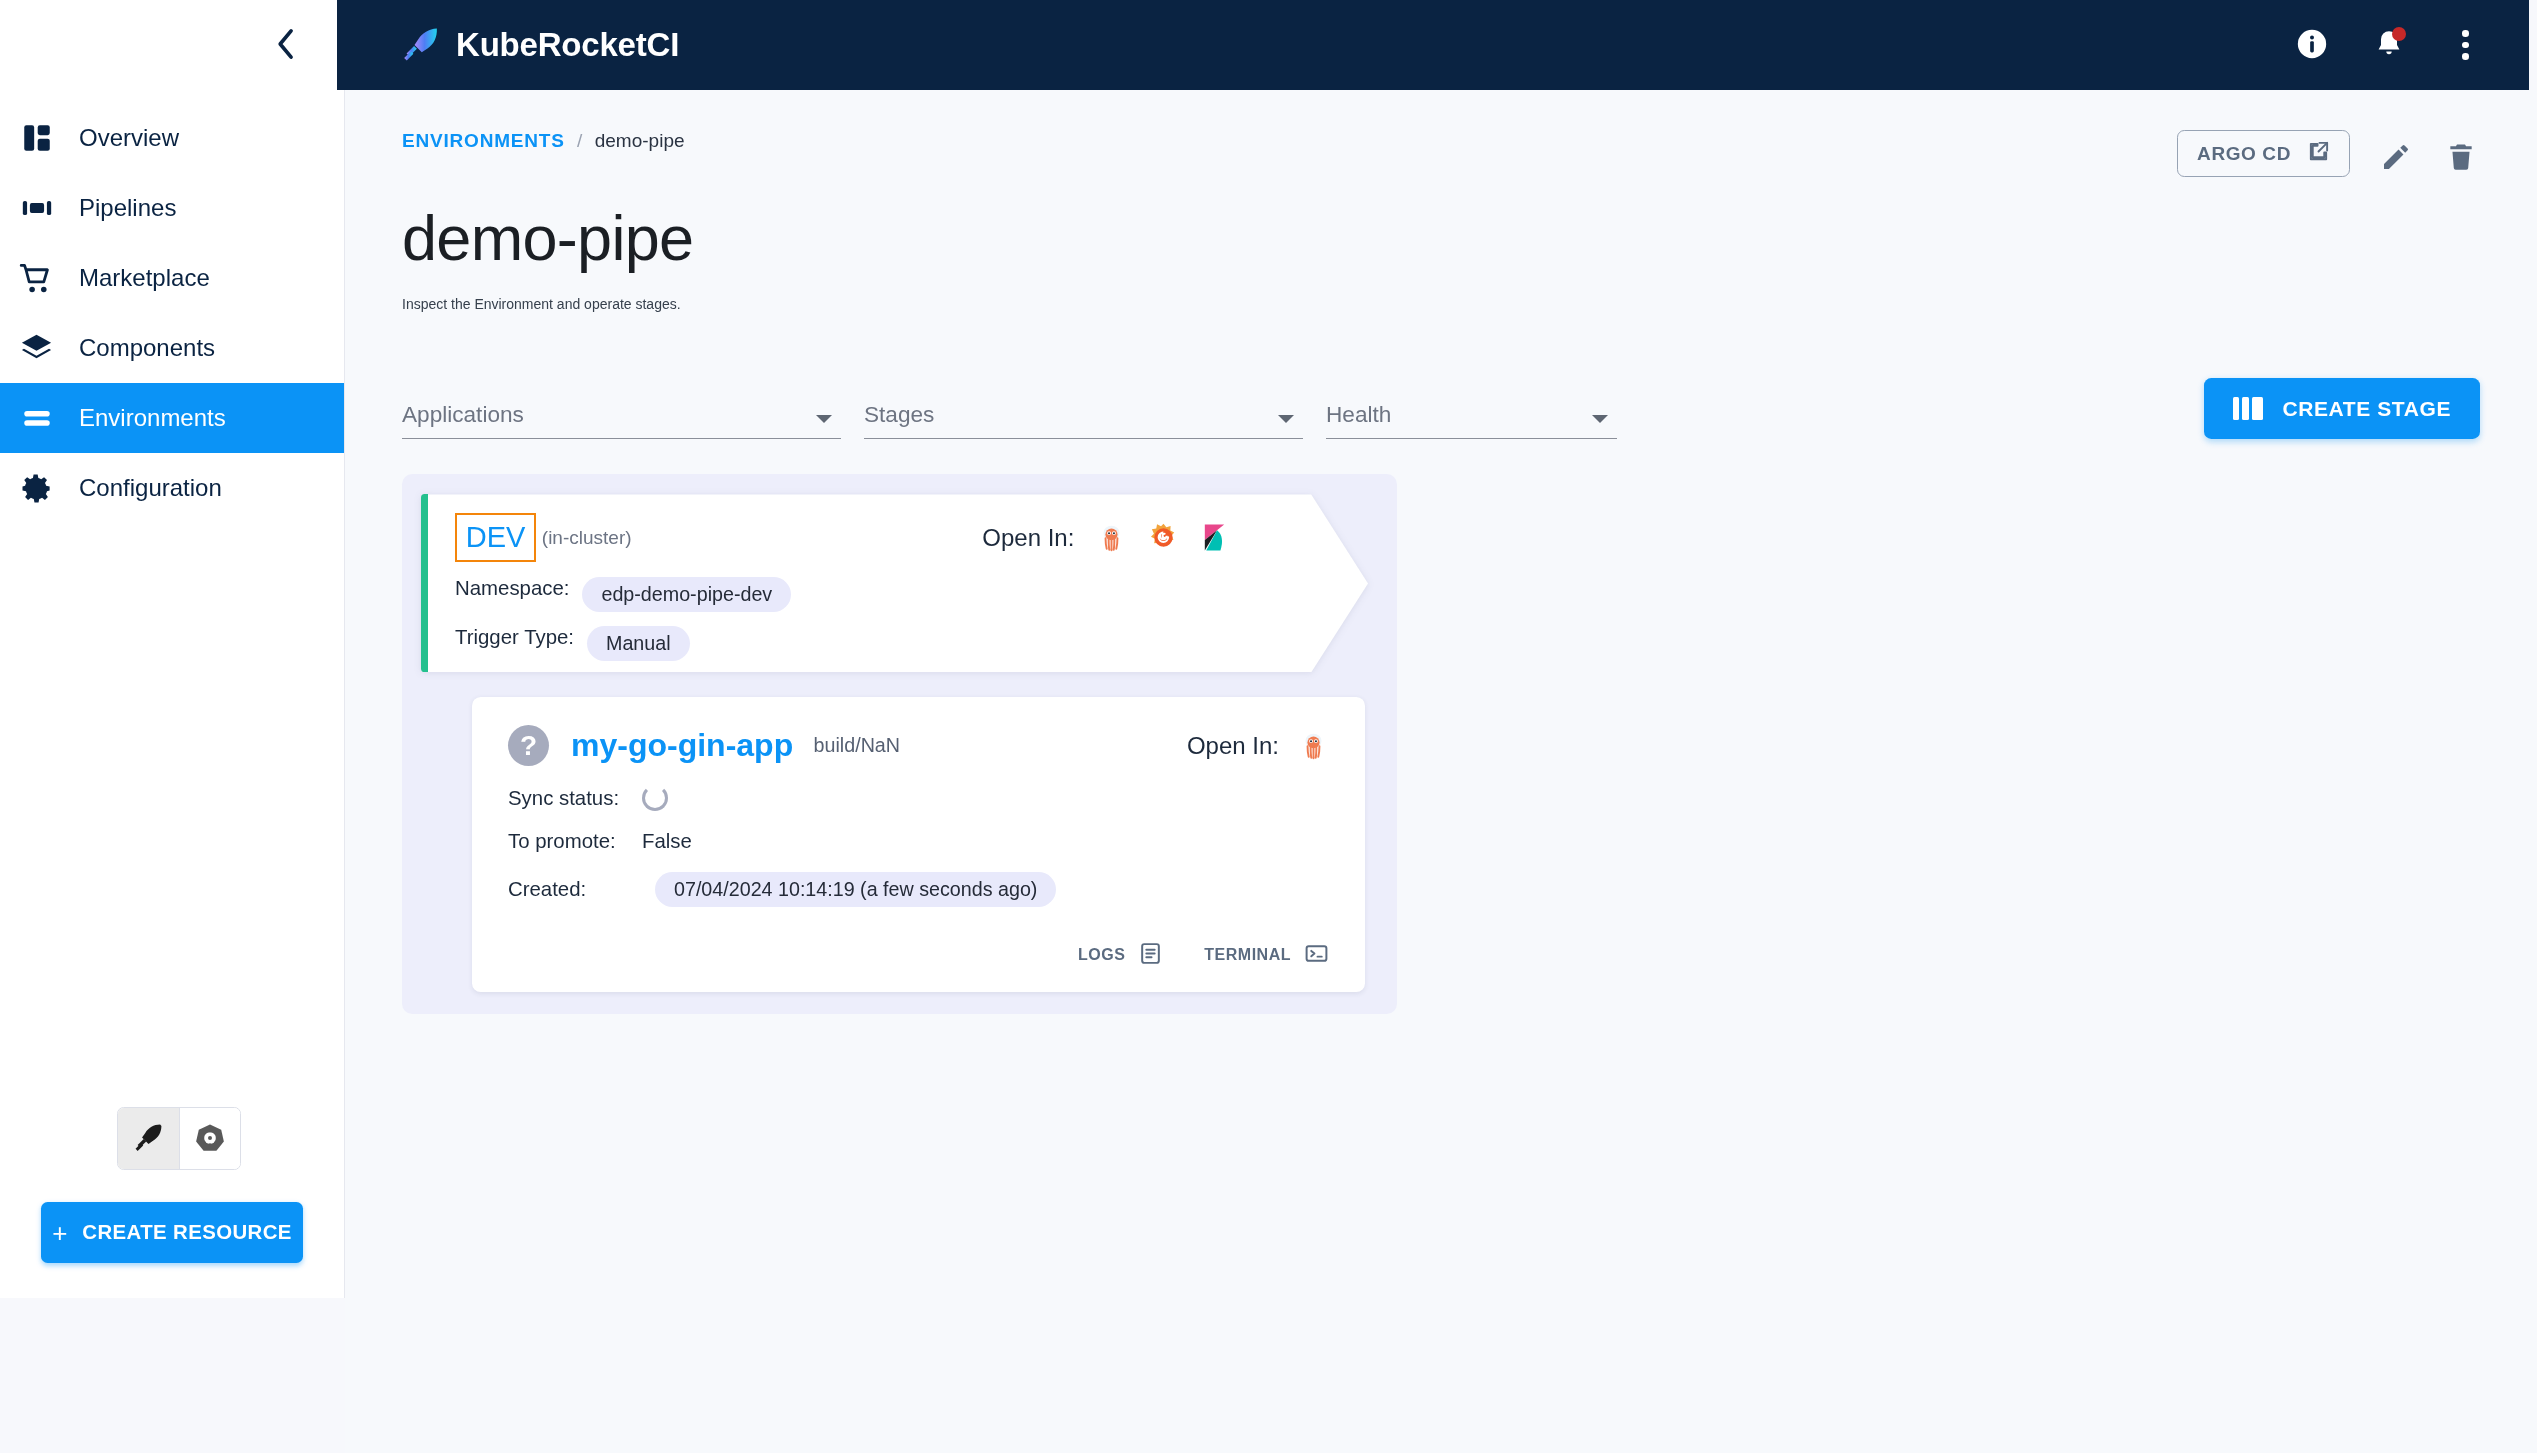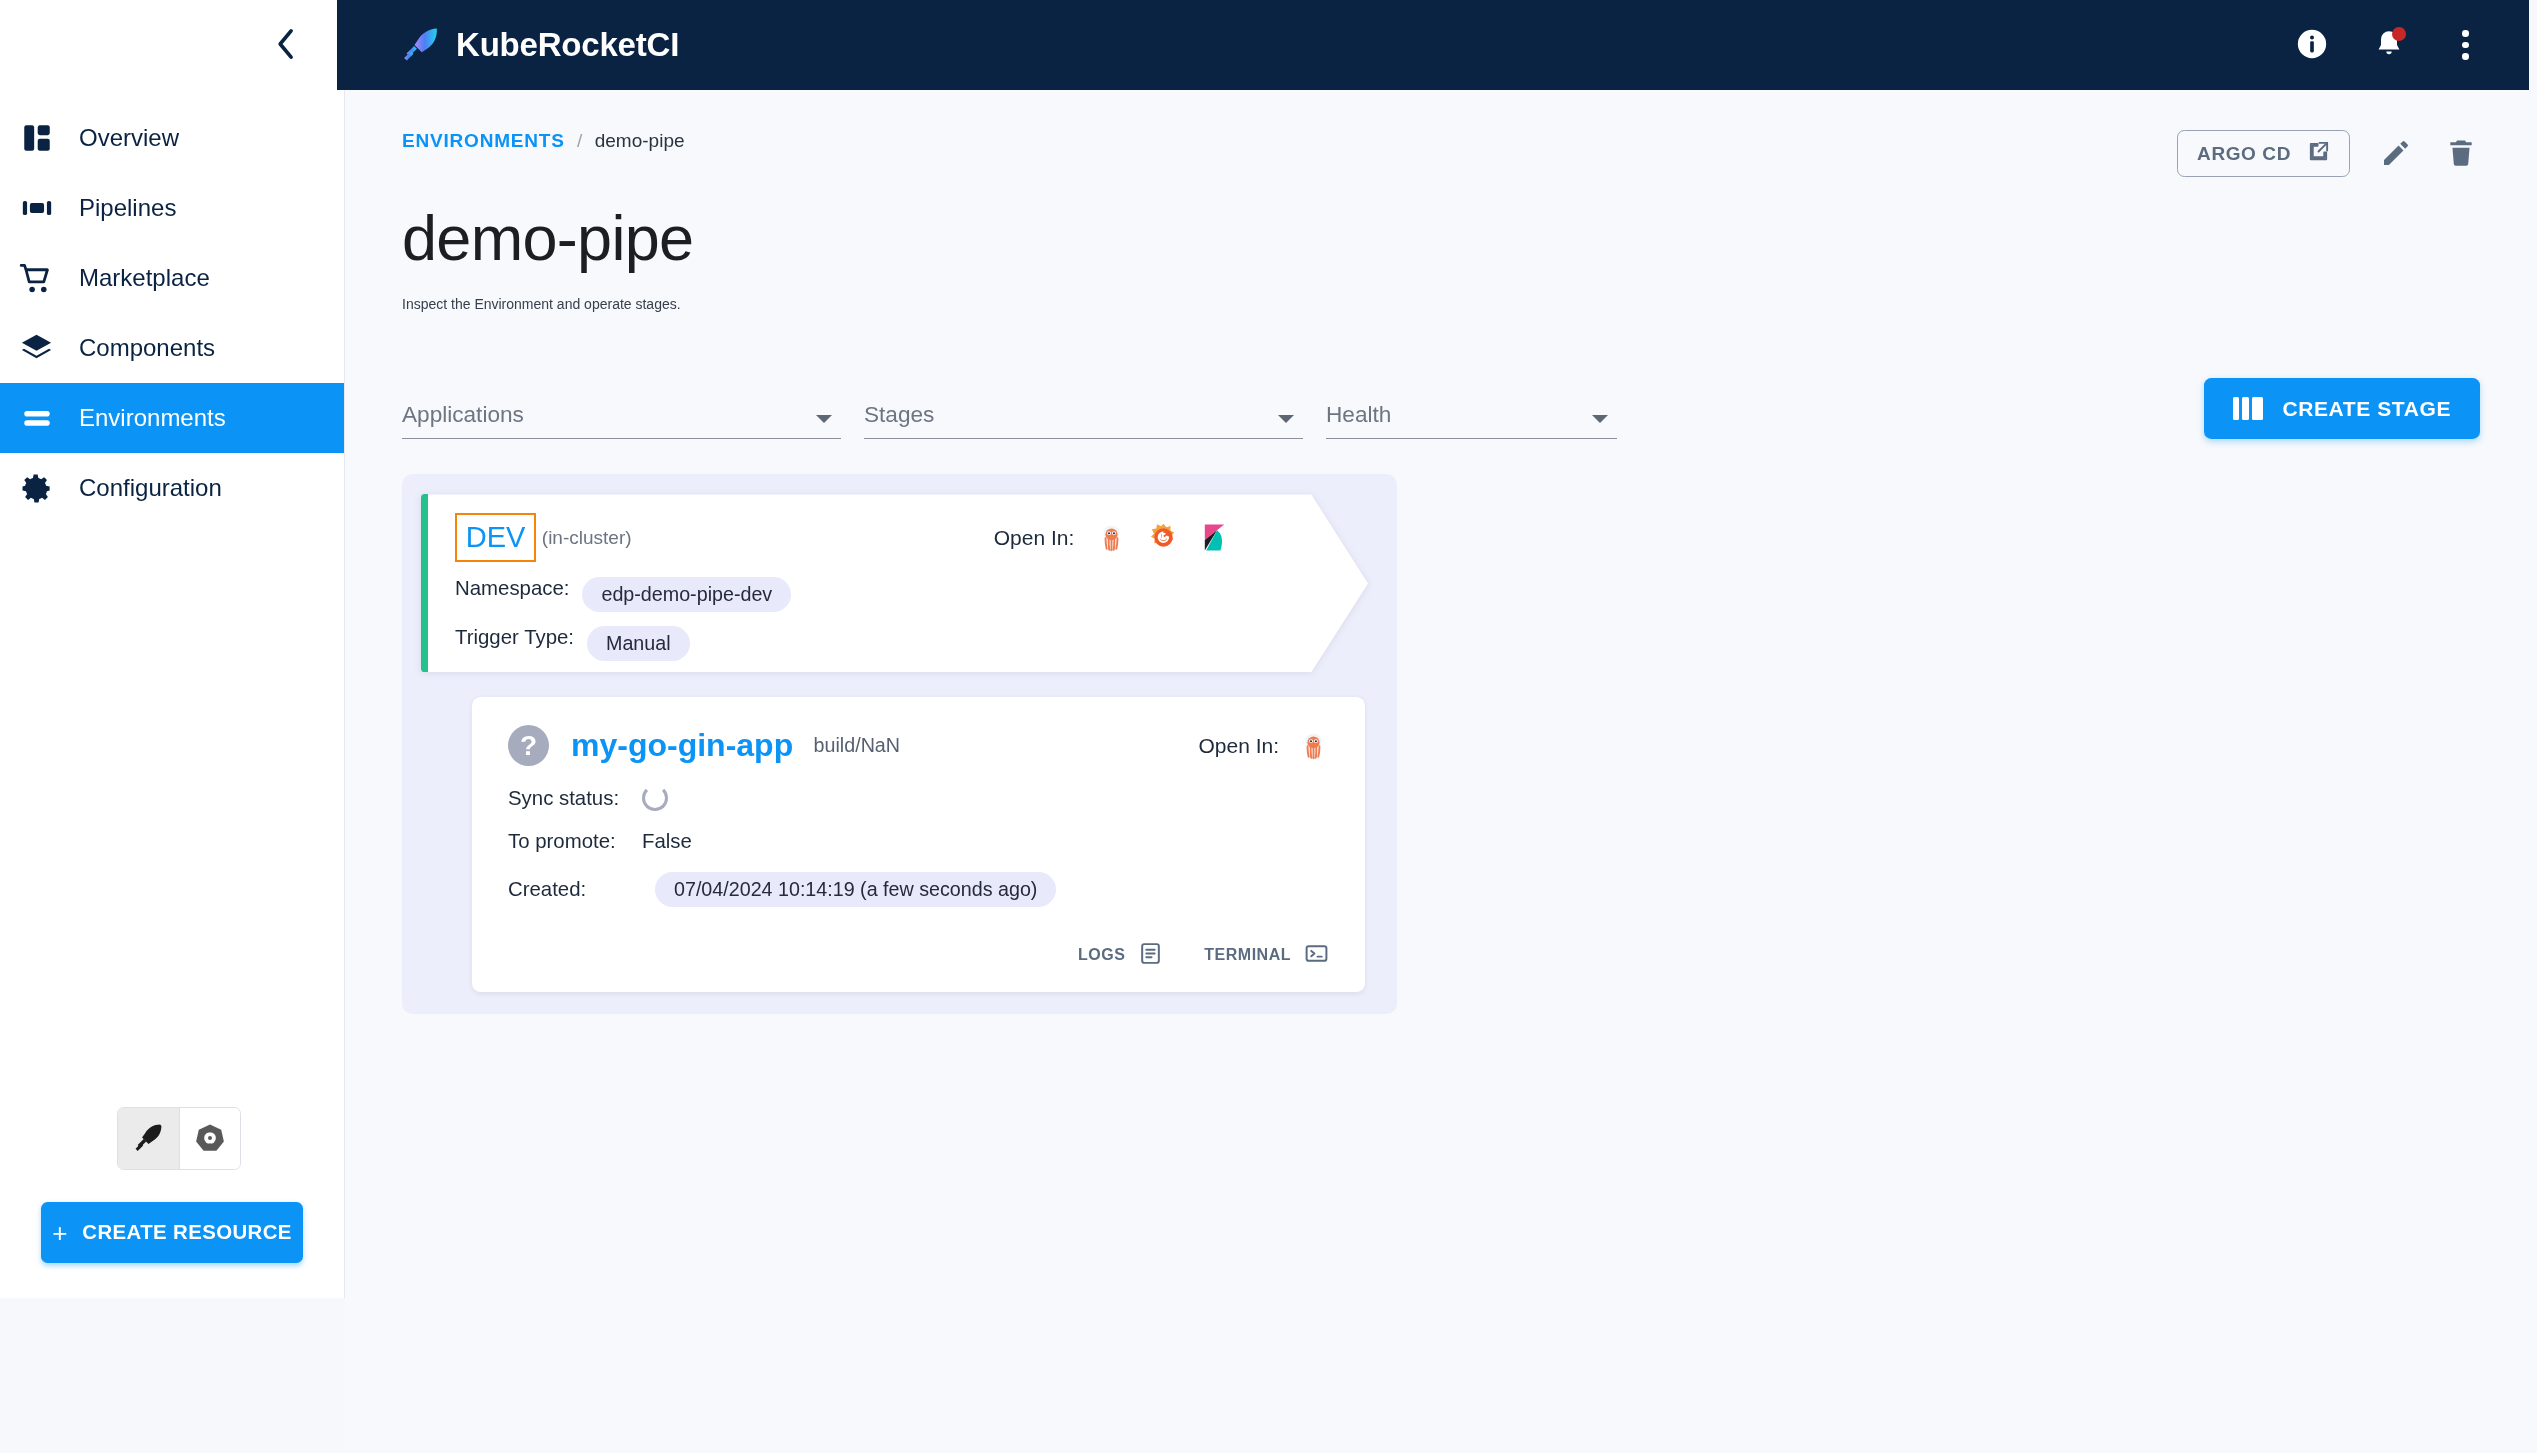--- a/index.html
+++ b/index.html
@@ -96,21 +96,21 @@
     width: calc(100% - 345px); height: calc(100% - 90px);
     background: #f7f9fc;
     padding: 40px 57px 0 57px;
   }
   .crumb-row { display: flex; align-items: flex-start; }
   .breadcrumb { display: flex; align-items: center; gap: 12.4px; font-size: 19px; }
   .crumb-link { color: #0b93f6; font-weight: 700; letter-spacing: 0.8px; cursor: pointer; }
   .crumb-sep { color: #9aa2b1; }
   .crumb-current { color: #2a3342; }
 
-  .page-actions { margin-left: auto; display: flex; align-items: center; gap: 26px; }
+  .page-actions { margin-left: auto; display: flex; align-items: flex-end; gap: 26px; }
   .argo-btn {
     height: 47px; padding: 0 19px; border: 0.7px solid #97a3b4;
     border-radius: 7.3px; background: transparent; color: #5b6b80;
     font-size: 19px; font-weight: 600; letter-spacing: 0.6px;
     display: flex; align-items: center; gap: 16px; cursor: pointer;
   }
   .icon-action { width: 39px; height: 39px; display: flex; align-items: center;
     justify-content: center; cursor: pointer; }
 
   .page-title { font-size: 63px; font-weight: 400; color: #1b1f24; margin-top: 25px; letter-spacing: -0.7px; }
@@ -161,21 +161,21 @@
   }
   .stage-body { position: absolute; inset: 0; padding: 19px 0 0 34px; z-index: 3; }
   .stage-head { display: flex; align-items: center; }
   .stage-name-box {
     border: 2.9px solid #f4850a; padding: 7.3px 8.7px 8.7px 8.7px;
     display: inline-flex; align-items: center;
   }
   .stage-name { font-size: 29px; color: #0b93f6; font-weight: 400; line-height: 1; }
   .stage-cluster { font-size: 19px; color: #6c7484; margin-left: 5.8px; align-self: center; }
   .open-in-group { margin-left: auto; display: flex; align-items: center; gap: 20.4px; padding-right: 138px; }
-  .open-in-label { font-size: 21px; color: #1d2a3c; margin-right: 1.5px; }
+  .open-in-label { font-size: 24px; color: #1d2a3c; margin-right: 1.5px; }
   .open-ico { width: 31px; height: 31px; cursor: pointer; display: block; }
 
   .kv-row { display: flex; margin-top: 14.6px; }
   .kv-key { font-size: 20.4px; color: #1d2a3c; }
   .kv-chip {
     margin-left: 13px; background: #e8e9fb; color: #252b38;
     border-radius: 728px; padding: 5.8px 19px; font-size: 19.7px;
   }
 
   

